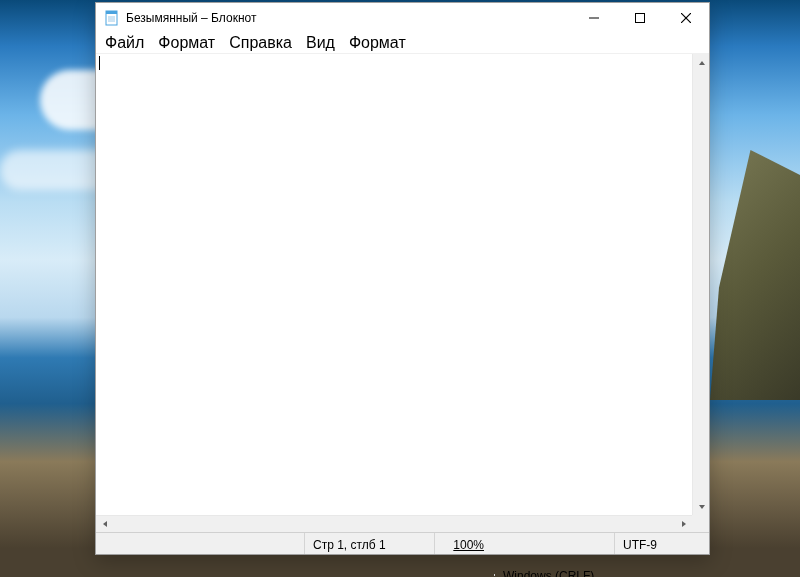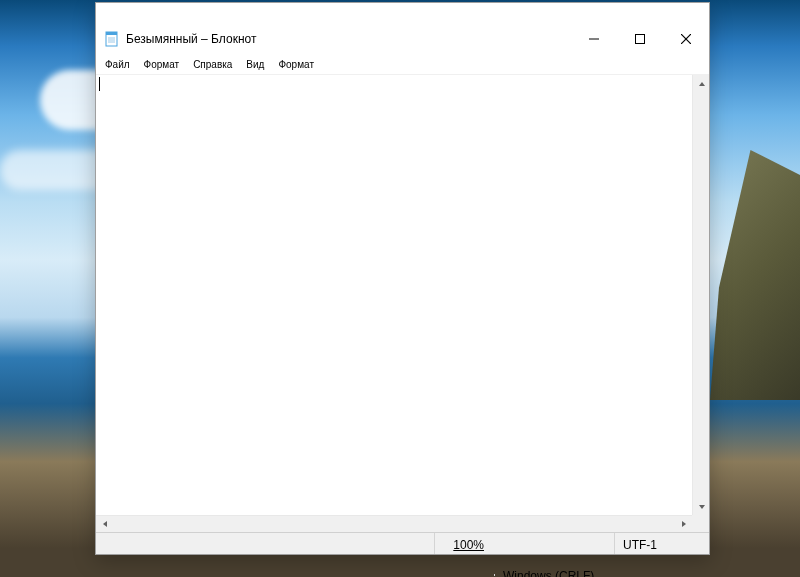--- a/index.html
+++ b/index.html
@@ -27,37 +27,37 @@
     left: 95px; top: 2px;
     width: 615px; height: 553px;
     background: #ffffff;
     border: 1px solid #9f9f9f;
     box-shadow: 0 6px 20px rgba(0,0,0,0.25);
     display: flex; flex-direction: column;
   }
   .titlebar {
     height: 30px; display: flex; align-items: center;
     background: #ffffff;
-    font-size: 12px; color: #000; margin-top: 21px;
+    font-size: 12px; color: #000;
   }
   .titlebar .app-icon {
     width: 16px; height: 16px; margin: 0 6px 0 8px;
     display: inline-flex; align-items: center; justify-content: center;
   }
   .titlebar .title { flex: 0 0 auto; }
   .titlebar .spacer { flex: 1; }
   .winbtn {
     width: 46px; height: 30px; display: flex; align-items: center; justify-content: center;
     font-size: 10px; color: #000; background: transparent;
   }
   .winbtn svg { width: 10px; height: 10px; }
 
   .menubar {
     height: 20px; display: flex; align-items: center;
-    font-size: 10px; padding: 0 2px;
+    font-size: 16px; padding: 0 2px;
     background: #ffffff;
   }
   .menuitem { padding: 1px 7px; cursor: default; }
 
   .editor-wrap {
     flex: 1; position: relative; border-top: 1px solid #f0f0f0;
     display: flex; overflow: hidden;
   }
   .editor {
     flex: 1; border: none; resize: none; outline: none;
@@ -184,19 +184,20 @@
           <svg width="8" height="8" viewBox="0 0 8 8">
               <polygon points="2,1 6,4 2,7" fill="#606060"></polygon>
             </svg>
         </div>
       </div>
       <div class="corner"></div>
     </div>
 
     <div class="statusbar">
       <div class="status-spacer"></div>
+      <div class="status-cell pos">Стр 1, стлб 1</div>
       <div class="status-cell zoom">100%</div>
       <div class="status-cell eol">Windows (CRLF)</div>
-      <div class="status-cell enc">UTF-1</div>
+      <div class="status-cell enc">UTF-9</div>
     </div>
 
   </div>
 </div>
 
 </body></html>

